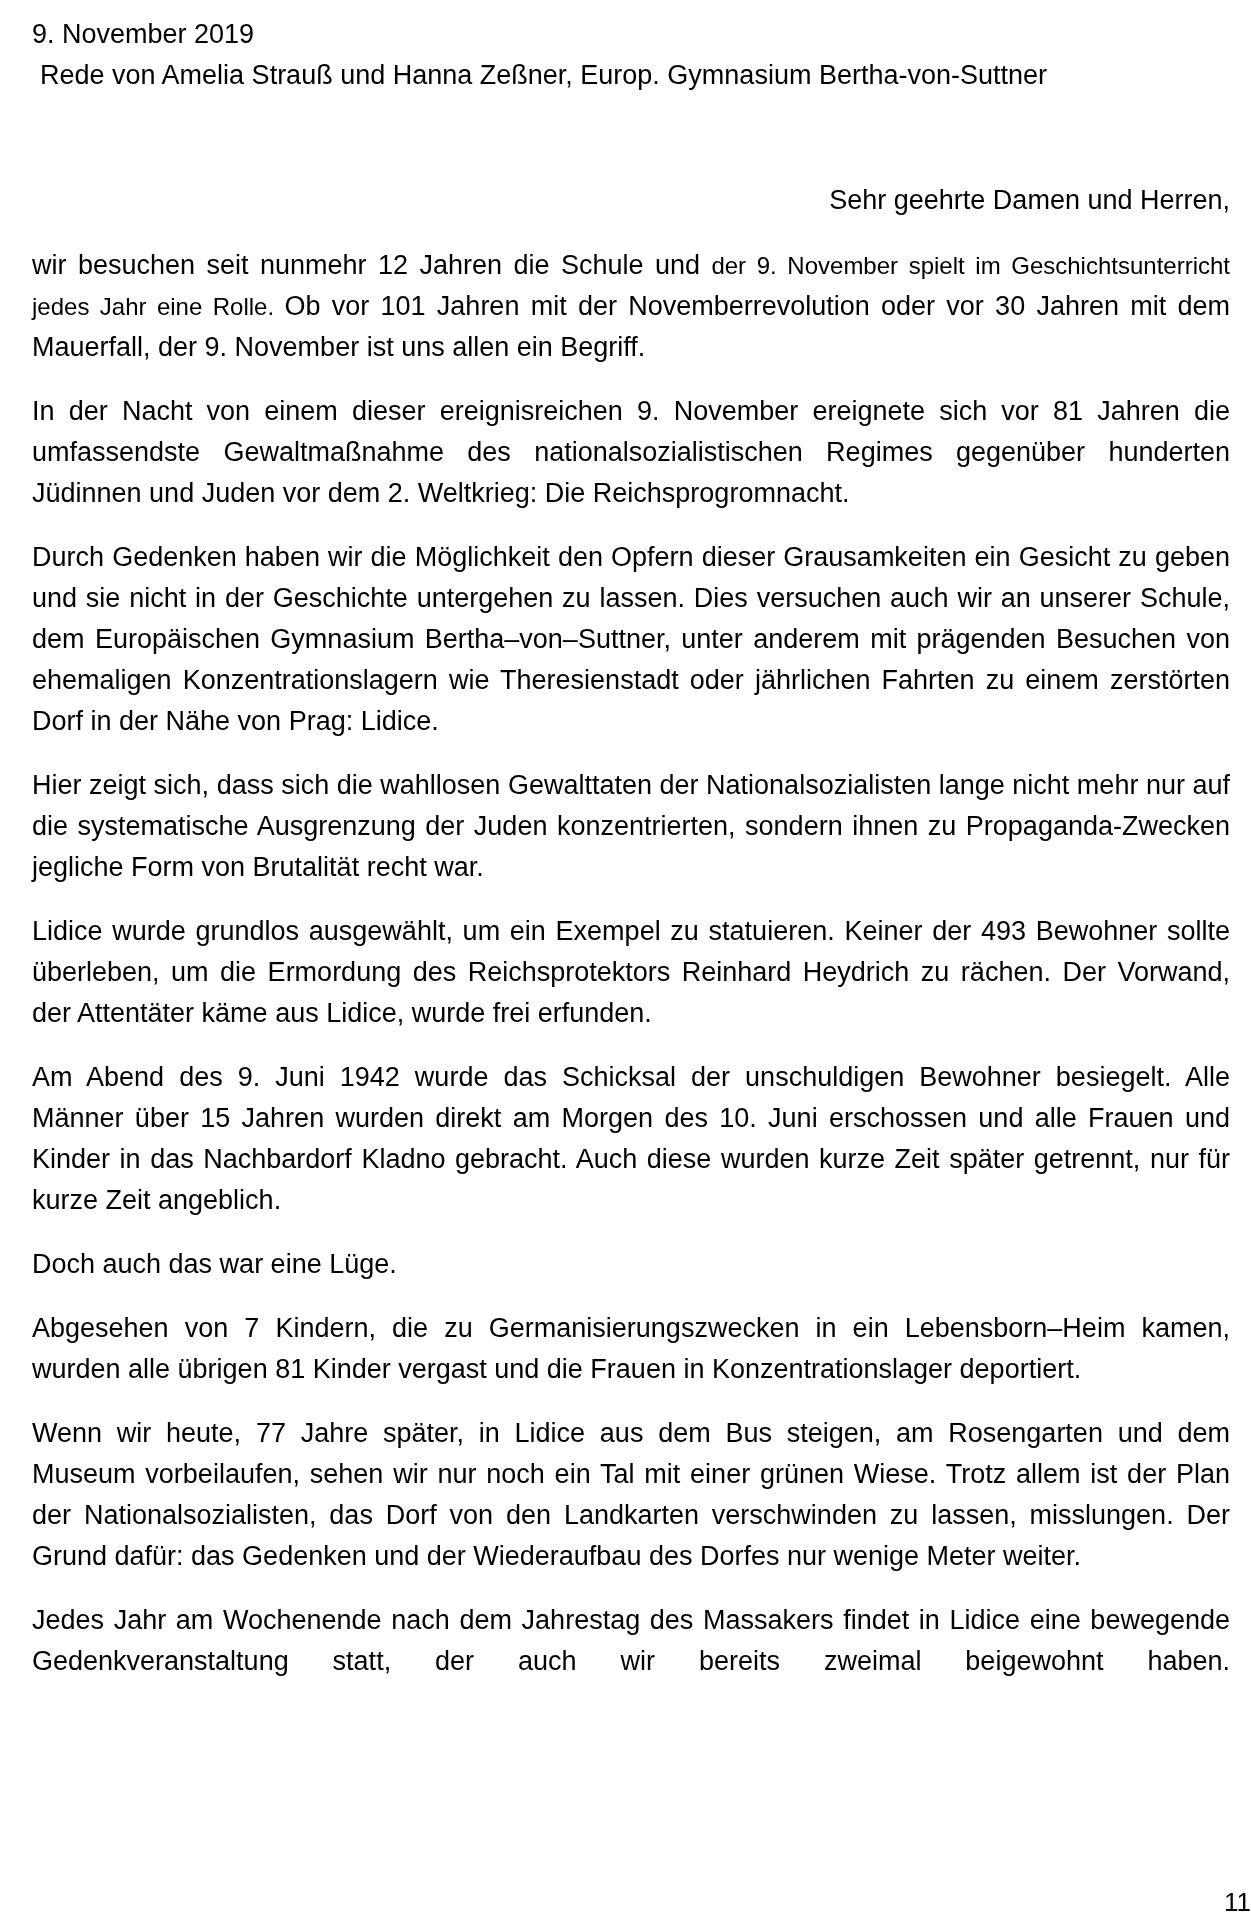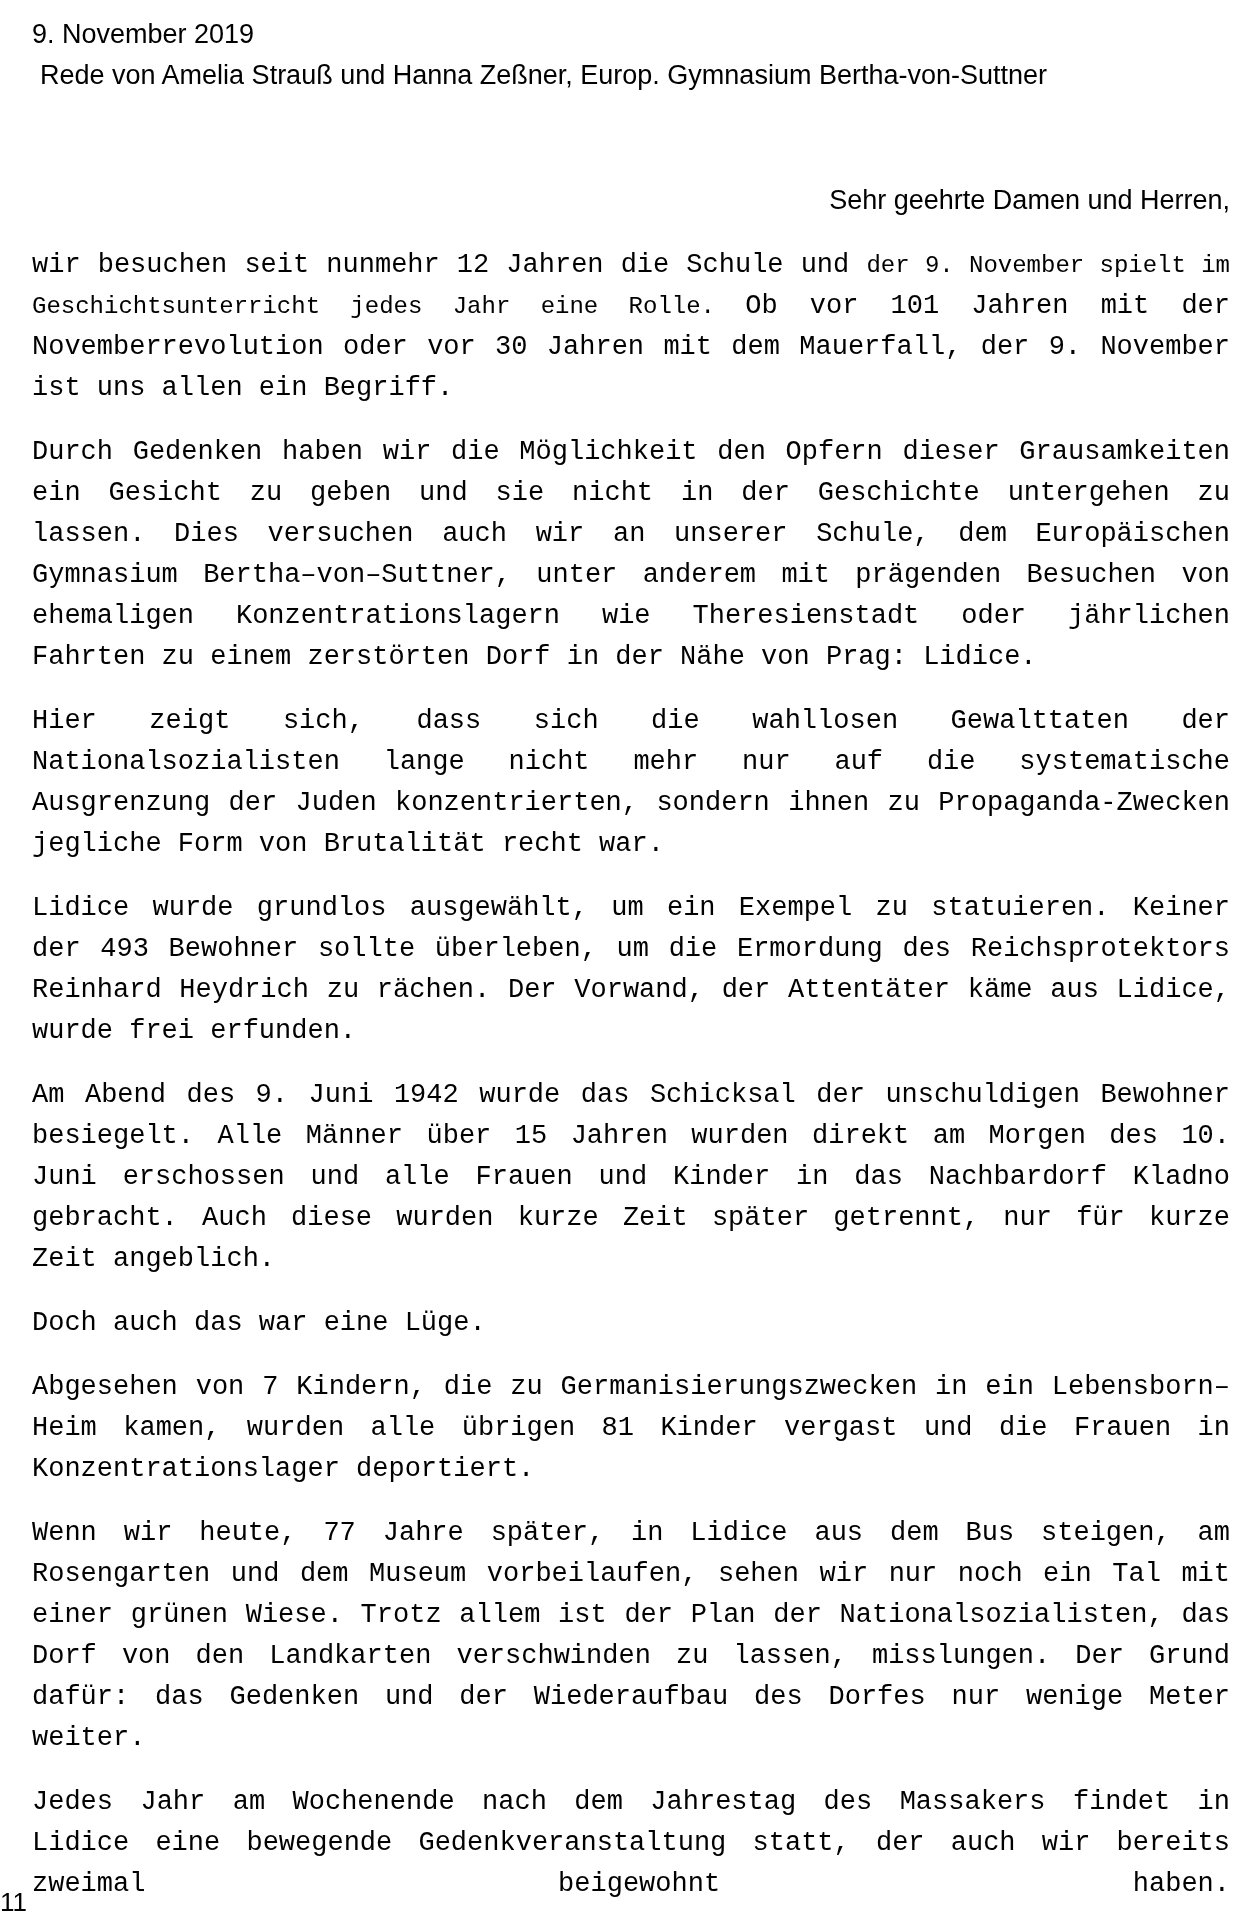--- a/index.html
+++ b/index.html
@@ -29,47 +29,47 @@
   }
   .salutation {
     margin: 0 0 24px 0;
     line-height: 41px;
     text-align: right;
   }
   .body-para {
     margin: 0 0 23px 0;
     line-height: 41px;
     text-align: justify;
-    font-family: Liberation Mono, monospace;
   }
   .body-para.justify-last {
     text-align-last: justify;
   }
   .run-small {
     font-size: 24px;
   }
   .page-number {
     position: absolute;
     left: 0;
     right: 0;
     bottom: 4px;
-    text-align: left;
+    text-align: right;
     font-size: 26px;
     line-height: 28px;
   }
 </style>
 </head>
 <body>
 
 <div class="page">
   <p class="hline">9. November 2019</p>
   <p class="hline byline">Rede von Amelia Strauß und Hanna Zeßner, Europ. Gymnasium Bertha-von-Suttner</p>
   <p class="salutation">Sehr geehrte Damen und Herren,</p>
   <div id="paras">
       <p class="body-para"><span class="run">wir besuchen seit nunmehr 12 Jahren die Schule und </span><span class="run run-small">der 9. November spielt im Geschichtsunterricht jedes Jahr eine Rolle. </span><span class="run">Ob vor 101 Jahren mit der Novemberrevolution oder vor 30 Jahren mit dem Mauerfall, der 9. November ist uns allen ein Begriff.</span></p>
+      <p class="body-para"><span class="run">In der Nacht von einem dieser ereignisreichen 9. November ereignete sich vor 81 Jahren die umfassendste Gewaltmaßnahme des nationalsozialistischen Regimes gegenüber hunderten Jüdinnen und Juden vor dem 2. Weltkrieg: Die Reichsprogromnacht.</span></p>
       <p class="body-para"><span class="run">Durch Gedenken haben wir die Möglichkeit den Opfern dieser Grausamkeiten ein Gesicht zu geben und sie nicht in der Geschichte untergehen zu lassen. Dies versuchen auch wir an unserer Schule, dem Europäischen Gymnasium Bertha–von–Suttner, unter anderem mit prägenden Besuchen von ehemaligen Konzentrationslagern wie Theresienstadt oder jährlichen Fahrten zu einem zerstörten Dorf in der Nähe von Prag: Lidice.</span></p>
       <p class="body-para"><span class="run">Hier zeigt sich, dass sich die wahllosen Gewalttaten der Nationalsozialisten lange nicht mehr nur auf die systematische Ausgrenzung der Juden konzentrierten, sondern ihnen zu Propaganda-Zwecken jegliche Form von Brutalität recht war.</span></p>
       <p class="body-para"><span class="run">Lidice wurde grundlos ausgewählt, um ein Exempel zu statuieren. Keiner der 493 Bewohner sollte überleben, um die Ermordung des Reichsprotektors Reinhard Heydrich zu rächen. Der Vorwand, der Attentäter käme aus Lidice, wurde frei erfunden.</span></p>
       <p class="body-para"><span class="run">Am Abend des 9. Juni 1942 wurde das Schicksal der unschuldigen Bewohner besiegelt. Alle Männer über 15 Jahren wurden direkt am Morgen des 10. Juni erschossen und alle Frauen und Kinder in das Nachbardorf Kladno gebracht. Auch diese wurden kurze Zeit später getrennt, nur für kurze Zeit angeblich.</span></p>
       <p class="body-para"><span class="run">Doch auch das war eine Lüge.</span></p>
       <p class="body-para"><span class="run">Abgesehen von 7 Kindern, die zu Germanisierungszwecken in ein Lebensborn–Heim kamen, wurden alle übrigen 81 Kinder vergast und die Frauen in Konzentrationslager deportiert.</span></p>
       <p class="body-para"><span class="run">Wenn wir heute, 77 Jahre später, in Lidice aus dem Bus steigen, am Rosengarten und dem Museum vorbeilaufen, sehen wir nur noch ein Tal mit einer grünen Wiese. Trotz allem ist der Plan der Nationalsozialisten, das Dorf von den Landkarten verschwinden zu lassen, misslungen. Der Grund dafür: das Gedenken und der Wiederaufbau des Dorfes nur wenige Meter weiter.</span></p>
       <p class="body-para justify-last"><span class="run">Jedes Jahr am Wochenende nach dem Jahrestag des Massakers findet in Lidice eine bewegende Gedenkveranstaltung statt, der auch wir bereits zweimal beigewohnt haben.</span></p>
     </div>
   <div class="page-number">11</div>

